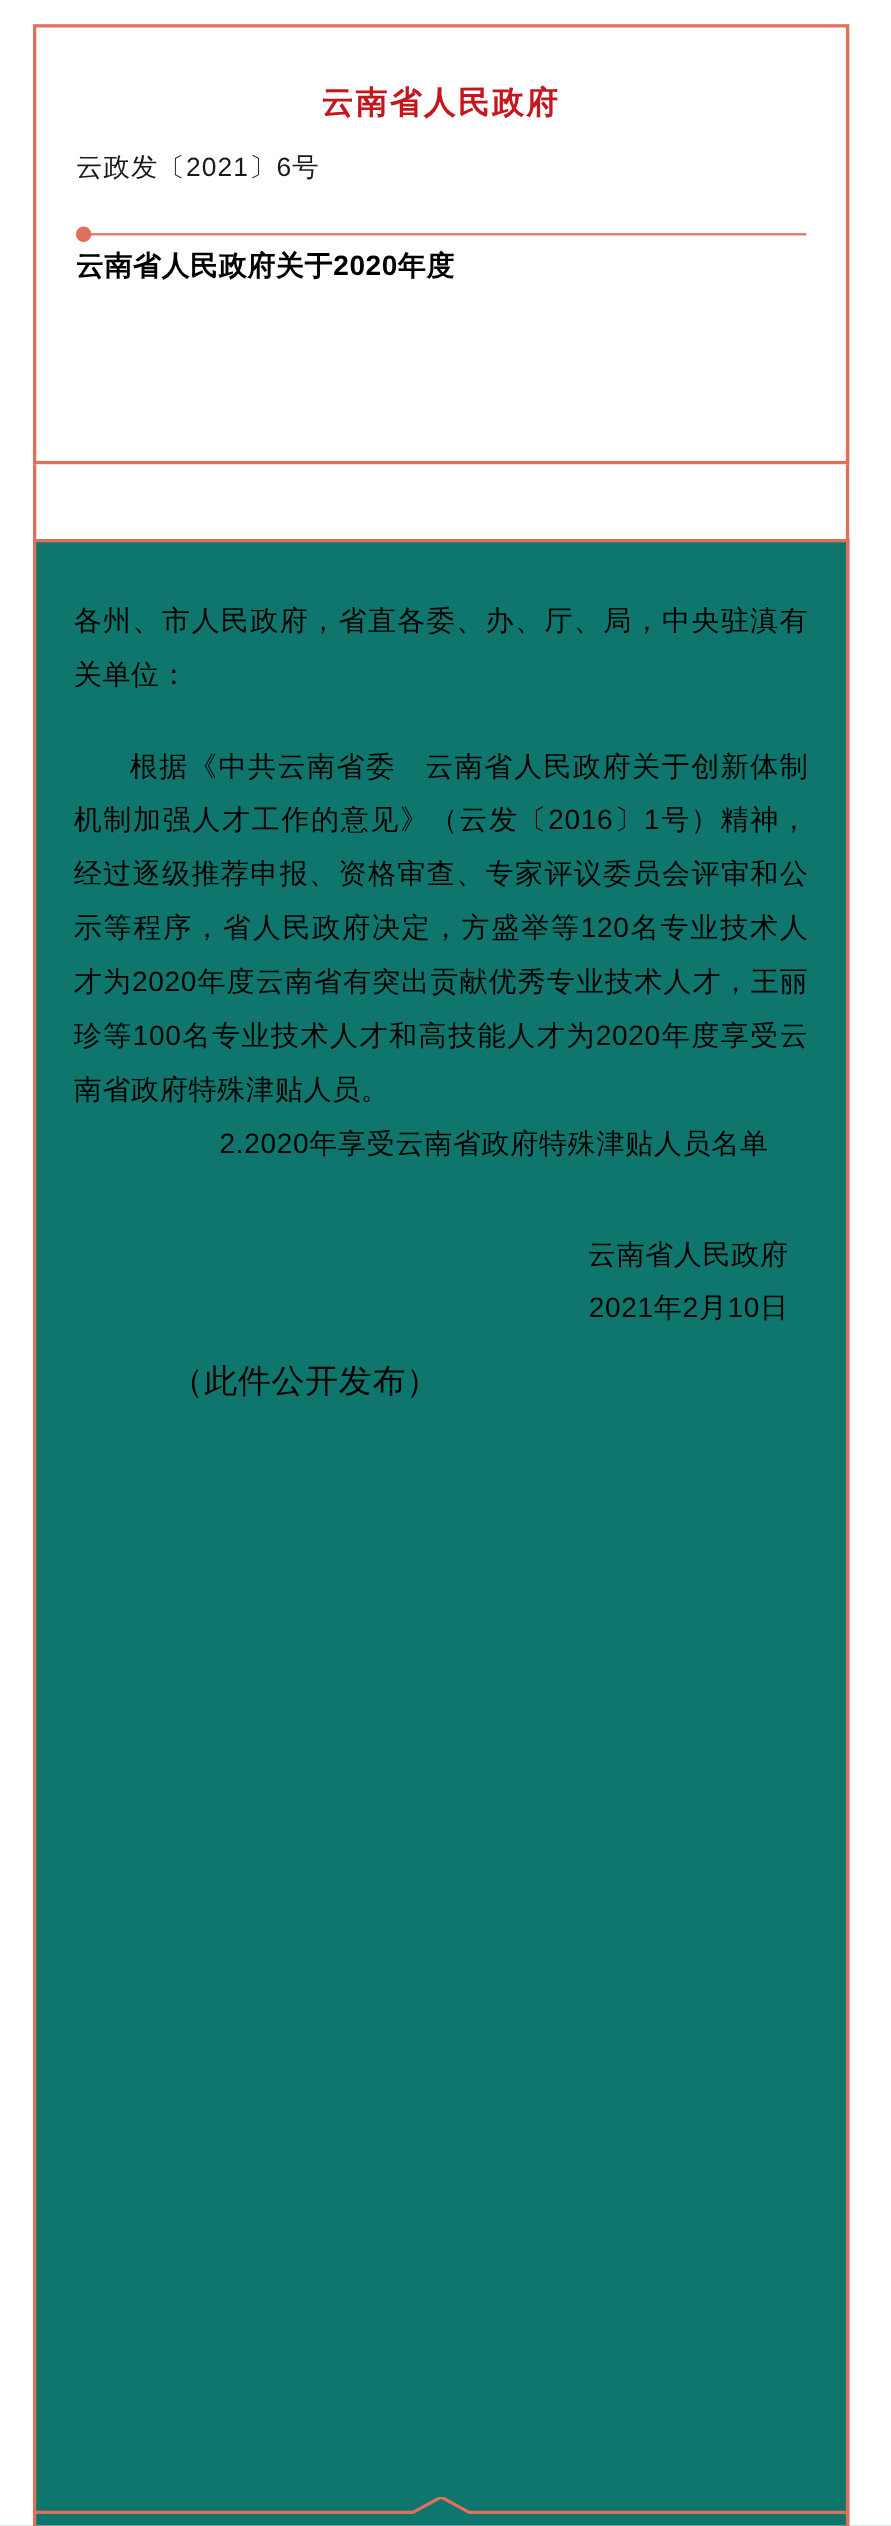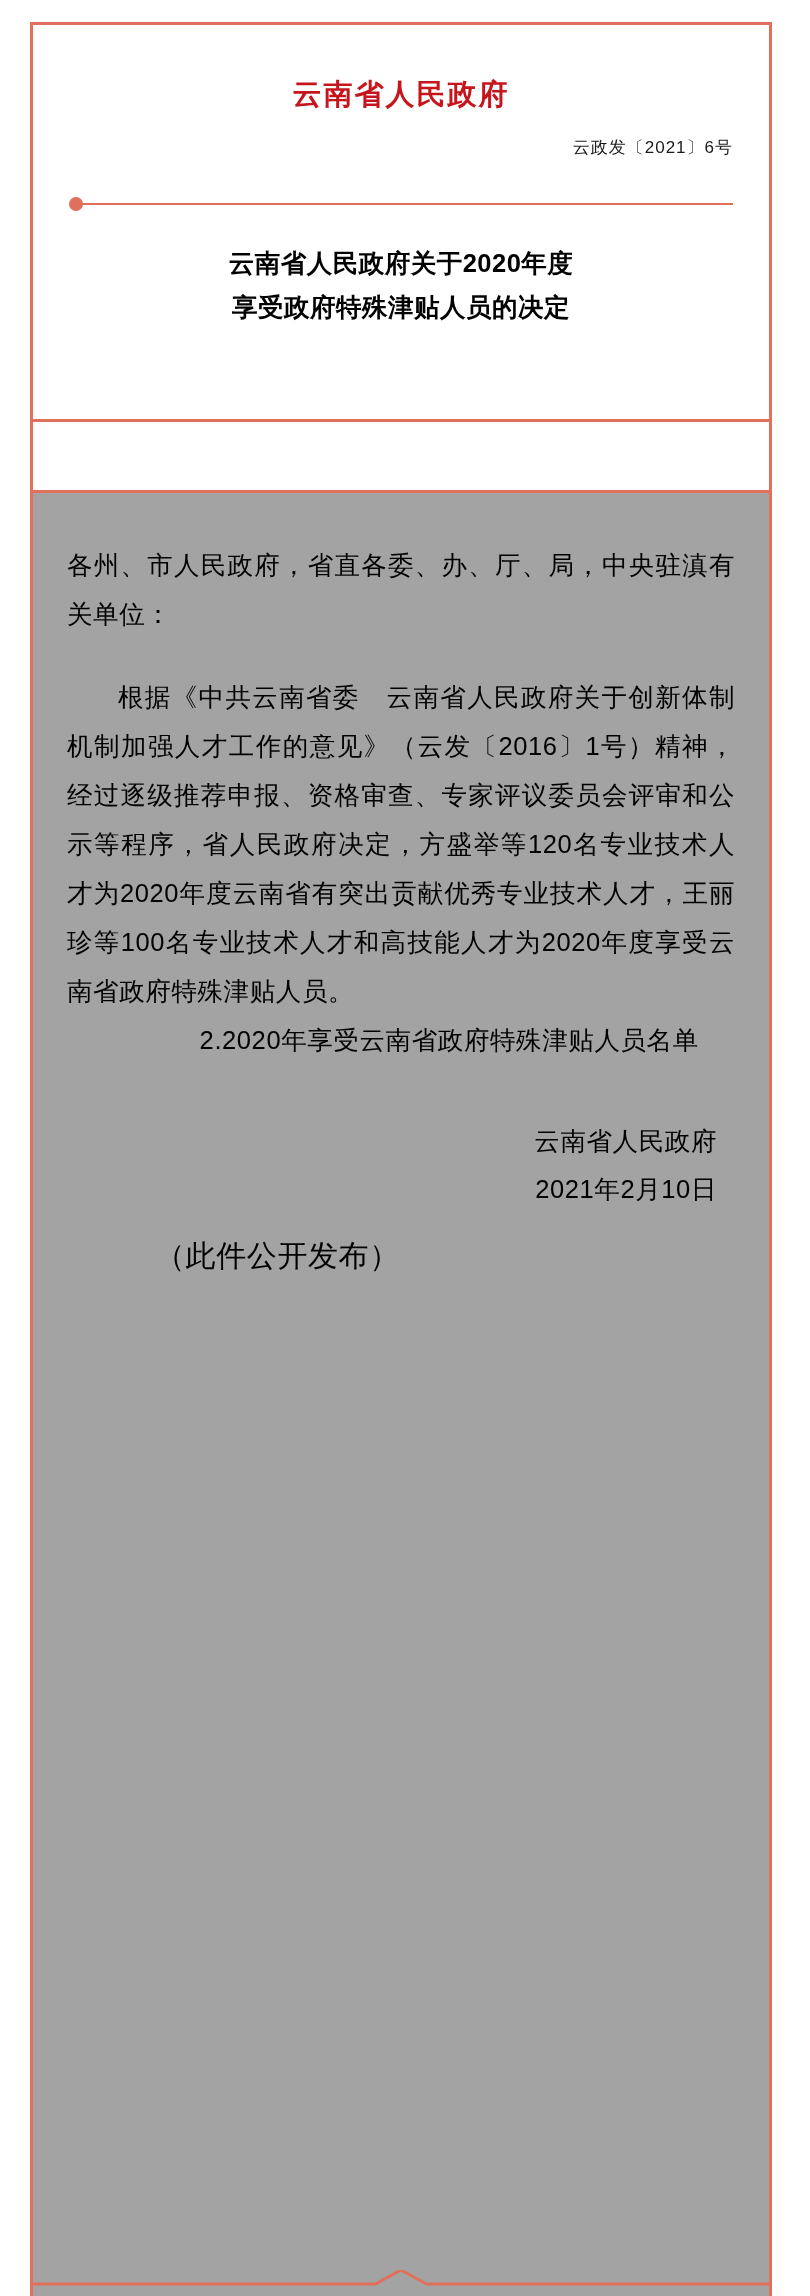--- a/index.html
+++ b/index.html
@@ -52,23 +52,23 @@
     text-align: center;
     color: #C4161C;
     font-weight: bold;
     font-size: 29px;
     letter-spacing: 2px;
     line-height: 1.2;
     margin-top: 22px;
   }
 
   .doc-number {
-    text-align: right;
+    text-align: left;
     color: #1a1a1a;
-    font-size: 17px;
+    font-size: 24px;
     letter-spacing: 1px;
     margin-top: 24px;
   }
 
   
   .rule-wrap {
     position: relative;
     margin-top: 38px;
     height: 14px;
   }
@@ -84,41 +84,39 @@
     position: absolute;
     left: 0px;
     top: 0px;
     width: 14px;
     height: 14px;
     border-radius: 50%;
     background: #E0705C;
   }
 
   .doc-title {
-    margin-top: 30px;
-    text-align: center;
     font-weight: bold;
     font-size: 25.5px;
     color: #000;
     line-height: 1.75;
     letter-spacing: 0.5px;
   }
   .doc-title div { white-space: nowrap; }
 
   
   .body-box {
     position: absolute;
     left: 30px;
     right: 30px;
     top: 490px;
     bottom: 0;
     box-sizing: border-box;
     border: 3px solid #E0705C;
     border-bottom: none;
-    background: #a3a3a3;
+    background: #0f766e;
     padding: 48px 34px 0 34px;
   }
 
   .body-text {
     font-size: 25.5px;
     color: #000;
     line-height: 1.92;
     letter-spacing: 0.6px;
     text-align: justify;
     text-justify: inter-ideograph;
@@ -168,21 +166,20 @@
 
     <div class="doc-number">云政发〔2021〕6号</div>
 
     <div class="rule-wrap">
       <div class="rule-line"></div>
       <div class="rule-dot"></div>
     </div>
 
     <div class="doc-title">
       <div>云南省人民政府关于2020年度</div>
-      <div>享受政府特殊津贴人员的决定</div>
     </div>
 
   </div>
 
   <div class="body-box">
 
     <div class="body-text">
 
       <p class="para">各州、市人民政府，省直各委、办、厅、局，中央驻滇有关单位：</p>
 

